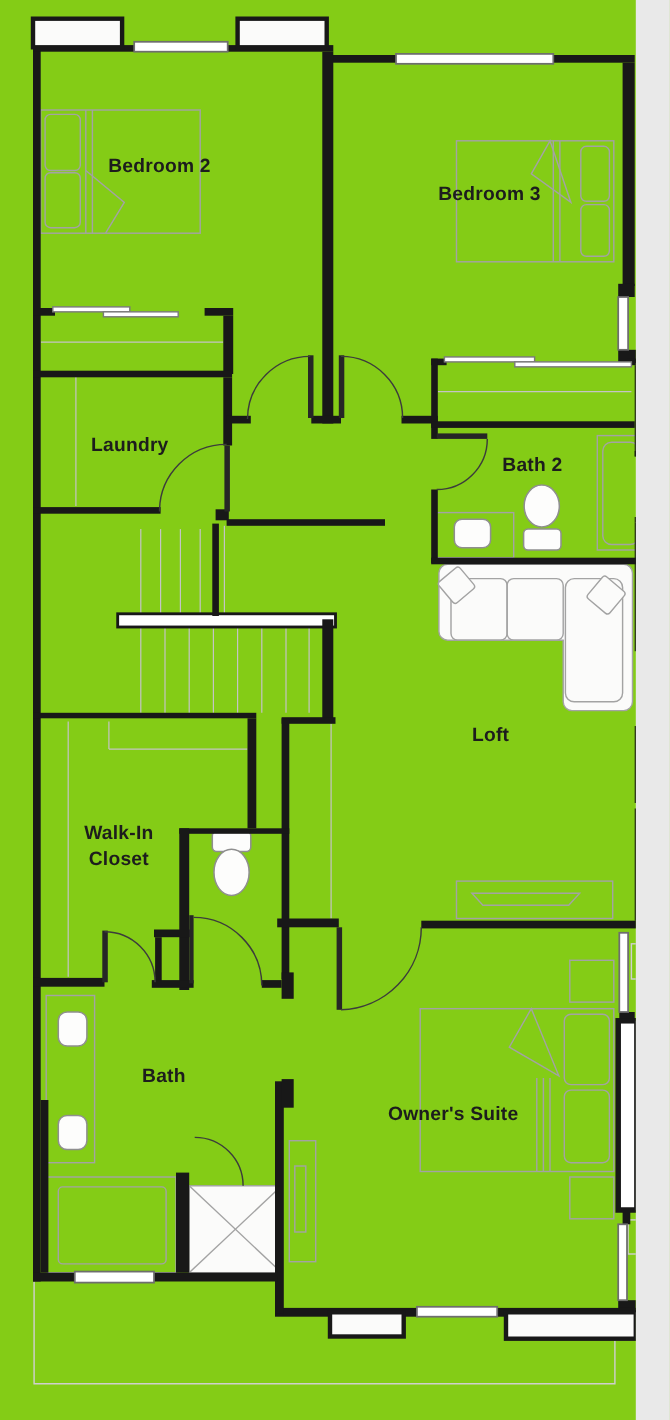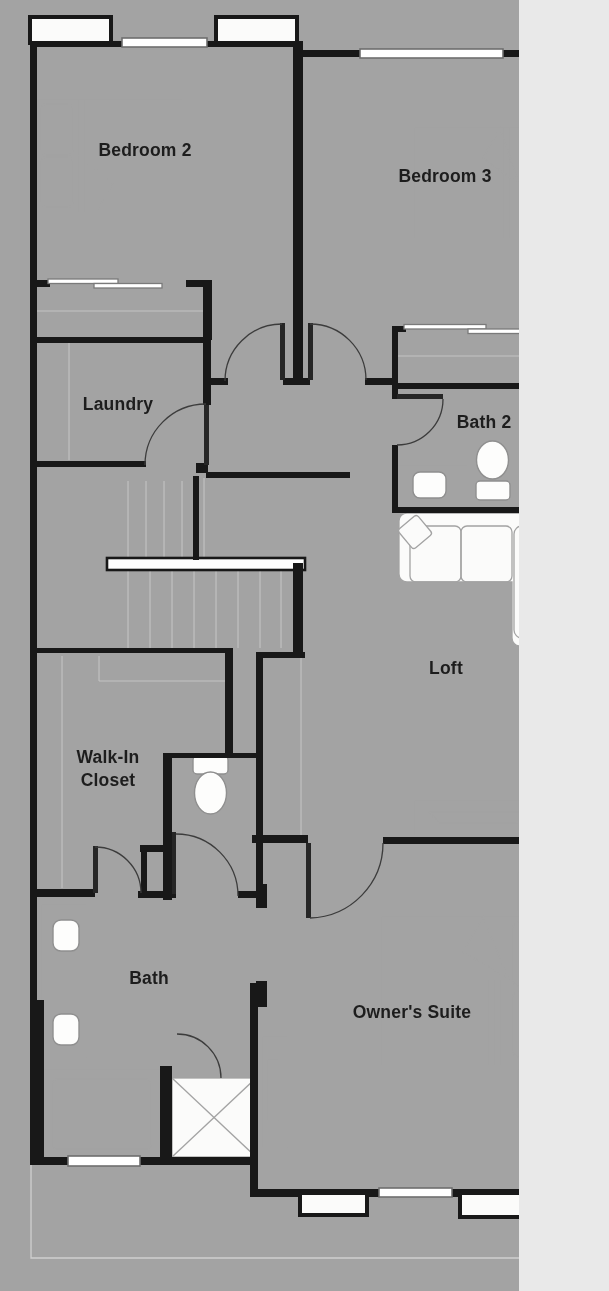--- a/index.html
+++ b/index.html
@@ -1,17 +1,17 @@
 <!DOCTYPE html>
 <html><head>
 <meta charset="utf-8">
 <style>
   html,body{margin:0;padding:0;}
   body{background:#e9e9e9;font-family:"Liberation Sans", sans-serif;}
-  .page{position:relative;width:519px;height:1291px;background:#a3a3a3;overflow:hidden;}
+  .page{position:relative;width:578px;height:1291px;background:#84cc16;overflow:hidden;}
   svg{position:absolute;left:0;top:0;display:block;}
   .wall{fill:#181818;stroke:none;}
   .leaf{fill:#262626;}
   .arc{fill:none;stroke:#3c3c3c;stroke-width:1.3;}
   .win{fill:#ffffff;stroke:#6e6e6e;stroke-width:1.6;}
   .bump{fill:#fbfbfa;stroke:#181818;stroke-width:4;}
   .bump-thick{fill:#ffffff;stroke:#181818;stroke-width:5;}
   .furn{fill:none;stroke:#a3a3a3;stroke-width:1.3;}
   .furn-w{fill:#fbfbfa;stroke:#a3a3a3;stroke-width:1.3;}
   .fix{fill:#fdfdfc;stroke:#8f8f8f;stroke-width:1.4;}

